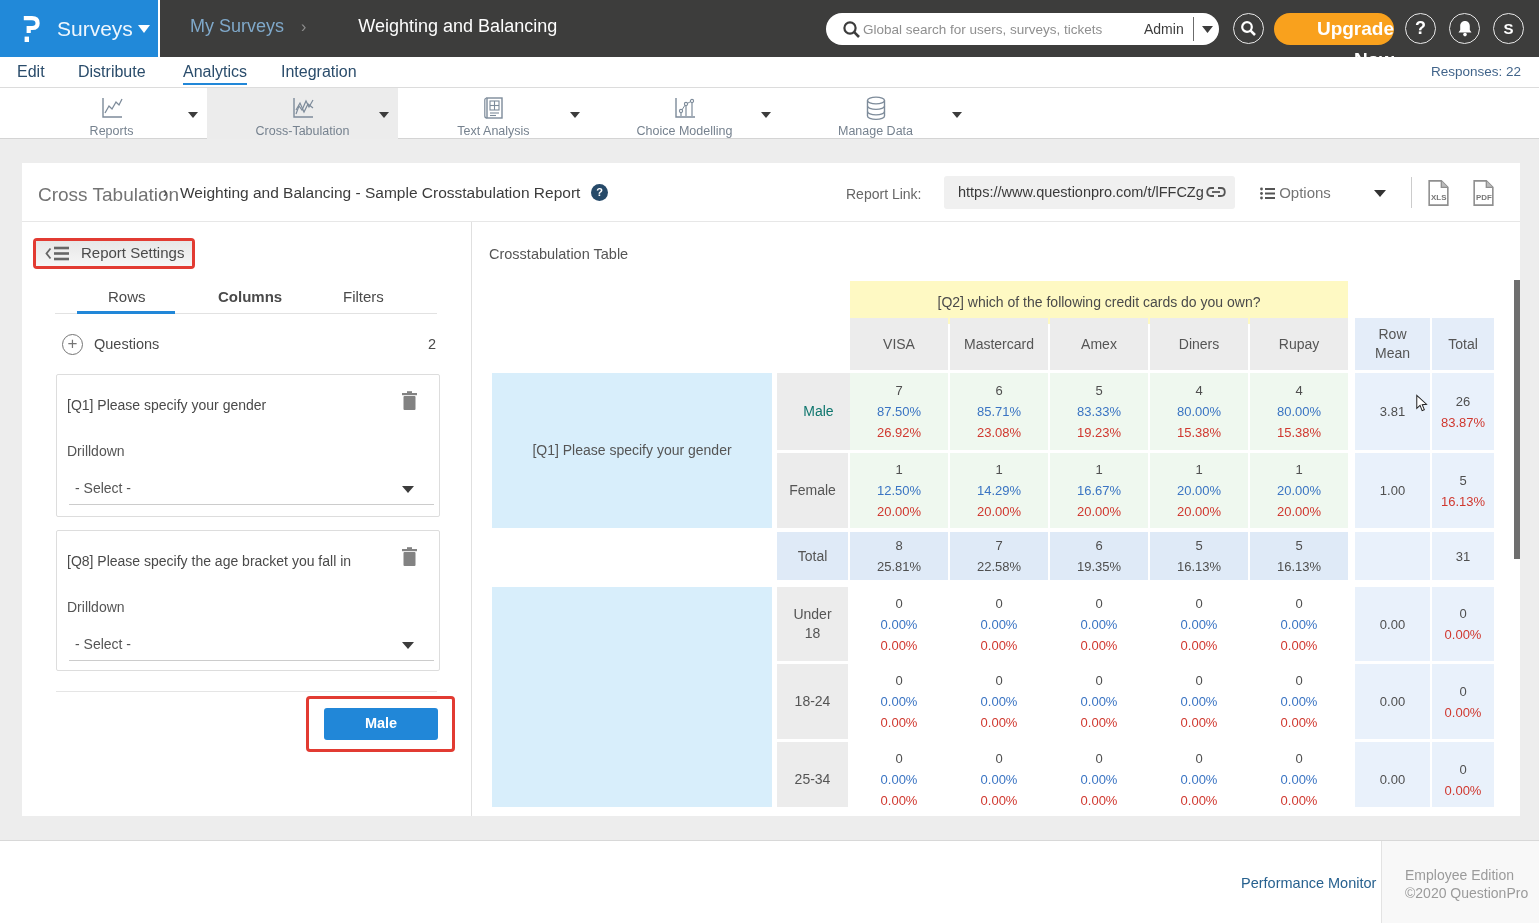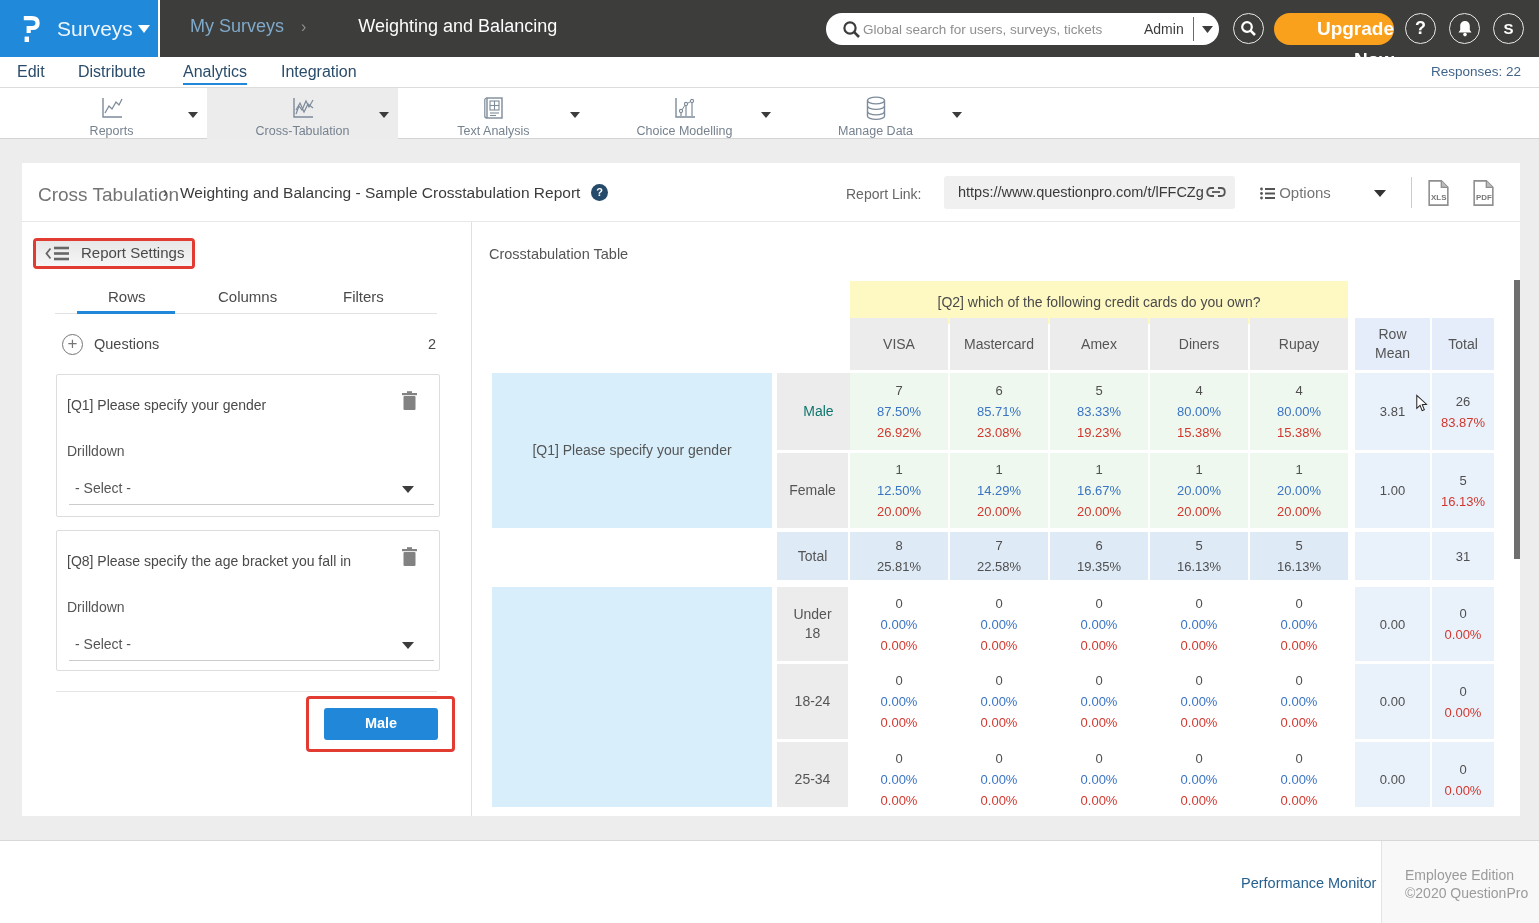--- a/index.html
+++ b/index.html
@@ -236,21 +236,21 @@
     <div class="redbox" style="left:11px; top:16px; width:162px; height:31px;"></div>
     <div id="rsbar"></div>
     <svg style="position:absolute;left:23px;top:24px" width="25" height="15" viewBox="0 0 25 15">
         <path d="M5.5 2.5 L1.5 7.5 L5.5 12.5" fill="none" stroke="#666" stroke-width="1.8"></path>
         <line x1="9" y1="2" x2="24" y2="2" stroke="#666" stroke-width="2.6"></line>
         <line x1="9" y1="7.5" x2="24" y2="7.5" stroke="#666" stroke-width="2.6"></line>
         <line x1="9" y1="13" x2="24" y2="13" stroke="#666" stroke-width="2.6"></line>
       </svg>
     <div id="rstext">Report Settings</div>
     <div class="ltab" style="left:86px;">Rows</div>
-    <div class="ltab" style="left:196px;">Columns</div>
+    <div class="ltab" style="left:196px;font-weight:bold;">Columns</div>
     <div class="ltab" style="left:321px;">Filters</div>
     <div id="tabline"></div>
     <div id="rowsline"></div>
     <div id="qplus">+</div>
     <div id="qlabel">Questions</div>
     <div id="qcount">2</div>
 
     <div class="qcard" style="top:152px; height:143px;">
       <div class="qt">[Q1] Please specify your gender</div>
       <svg class="trash" width="15" height="20" viewBox="0 0 15 20">

